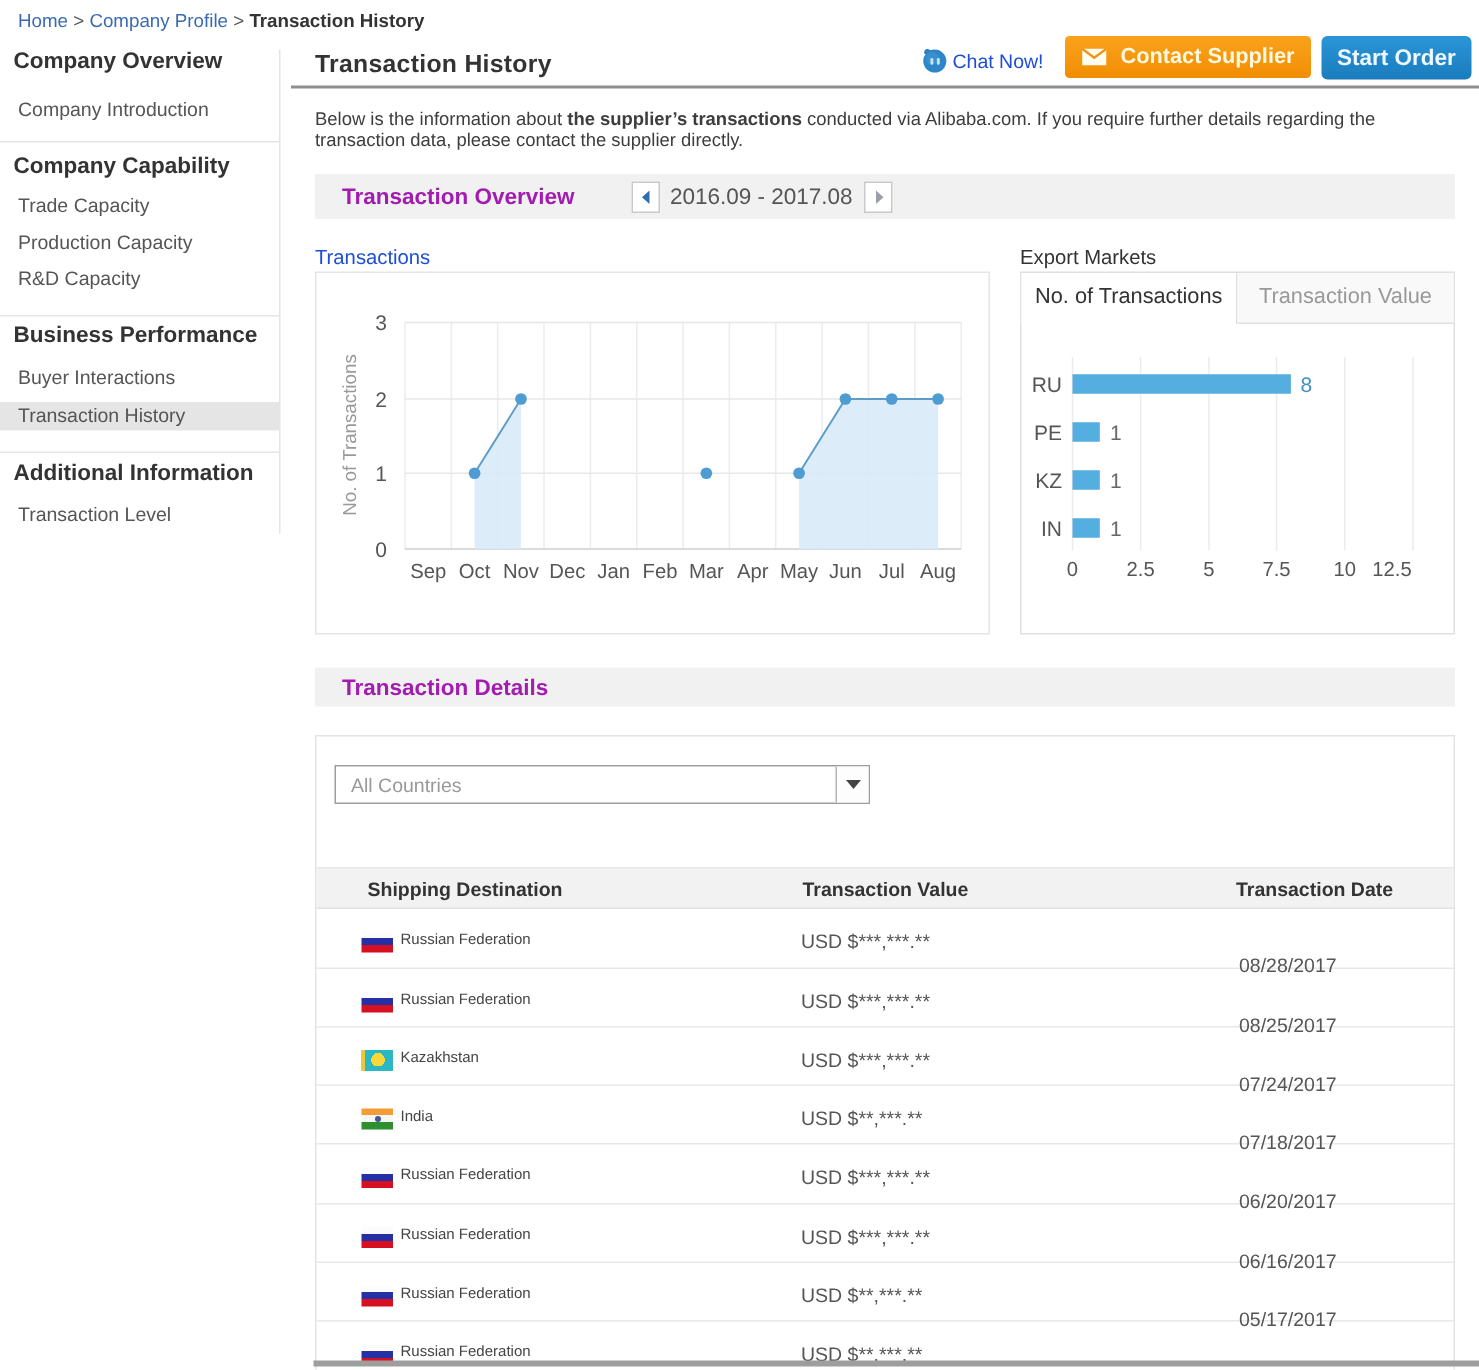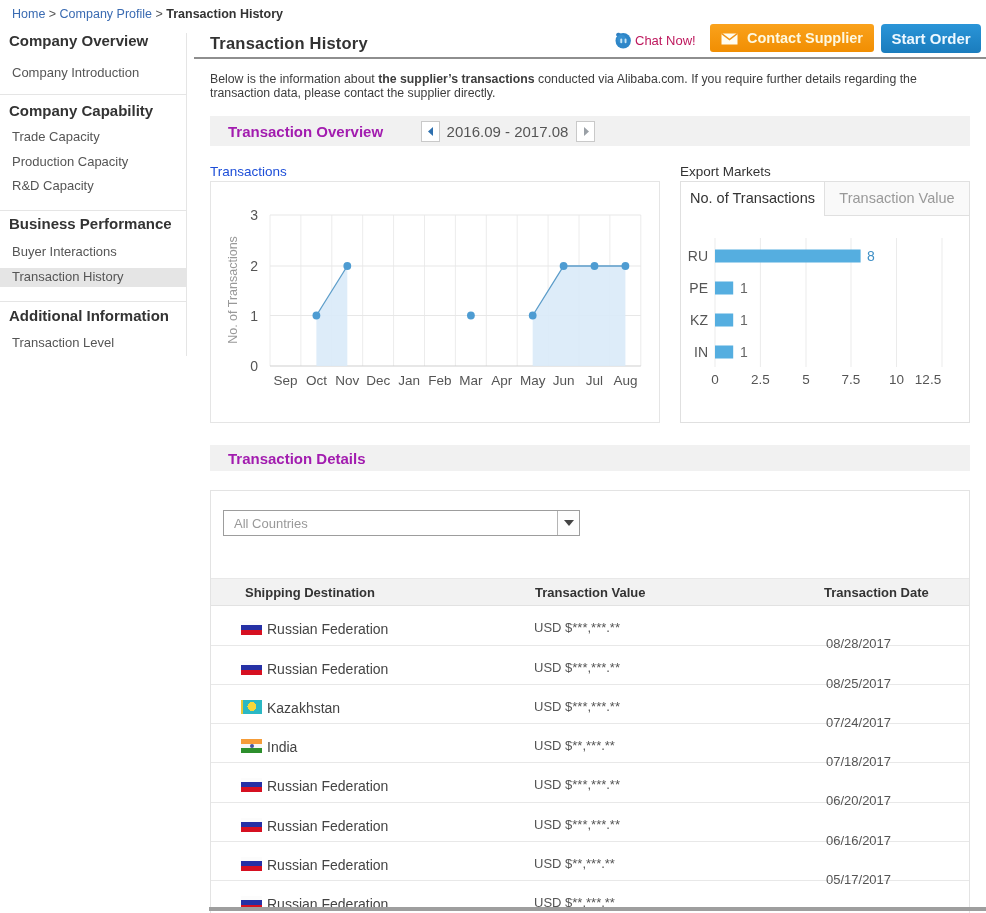--- a/index.html
+++ b/index.html
@@ -18,21 +18,21 @@
 .sb-l { position:absolute; left:12px; font-size:13px; color:#555; }
 .sb-sep { position:absolute; left:0; width:186px; height:1px; background:#e5e5e5; }
 #sb-hl { position:absolute; left:0; top:235px; width:186px; height:19px; background:#e5e5e5; }
 
 
 #h1 { left:210px; top:34px; font-size:16.5px; font-weight:bold; color:#333; letter-spacing:0.2px; }
 #h1line { left:194px; top:57px; width:792px; height:2px; background:#8e8e8e; }
 #desc { left:210px; top:72px; width:780px; font-size:12.3px; line-height:14px; color:#3d3d3d; }
 
 
-#chatTxt { left:635px; top:33px; font-size:13px; color:#be185d; }
+#chatTxt { left:635px; top:33px; font-size:13px; color:#1d4ed8; }
 #btnContact { left:710px; top:24px; width:164px; height:28px; border-radius:3px;
   background:linear-gradient(#faa21c,#f18e02); color:#fdf8e0; font-size:14.5px; font-weight:bold;
   text-align:center; line-height:28px; }
 #btnStart { left:881px; top:24px; width:100px; height:29px; border-radius:4px;
   background:linear-gradient(#2a95d8,#1a7cbd); color:#eef8ff; font-size:15px; font-weight:bold;
   text-align:center; line-height:29px; }
 
 
 .secbar { position:absolute; left:210px; width:760px; height:30px; background:#f1f1f1; }
 .secbar .t { position:absolute; left:18px; top:7px; font-size:15px; font-weight:bold; color:#a21caf; }
@@ -62,21 +62,21 @@
 #dd .arr { position:absolute; right:5px; top:9px; width:0; height:0;
   border-left:5.5px solid transparent; border-right:5.5px solid transparent; border-top:6px solid #444; }
 #compl { position:absolute; left:12px; top:54px; font-size:13px; color:#333; }
 #compl .n { color:#36c; }
 
 
 #thead { position:absolute; left:0; top:87px; width:758px; height:28px; background:#f2f2f2;
   border-top:1px solid #e8e8e8; border-bottom:1px solid #e2e2e2; }
 #thead div { position:absolute; top:6px; font-size:13px; font-weight:bold; color:#333; }
 .trow { position:absolute; left:0; width:758px; height:39px; border-bottom:1px solid #e8e8e8; }
-.trow .c1 { position:absolute; left:56px; top:15px; font-size:14px; color:#444; }
+.trow .c1 { position:absolute; left:56px; top:15px; font-size:10px; color:#444; }
 .trow .c2 { position:absolute; left:323px; top:13.5px; font-size:13px; color:#555; }
 .trow .c3 { position:absolute; left:615px; top:30px; font-size:13px; color:#555; }
 .flag { position:absolute; left:30px; top:15px; width:21px; height:14px; }
 .f-ru { background:linear-gradient(#fcfcfc 0 32%, #2530a5 32% 66%, #d61021 66% 100%); }
 .f-kz { background:radial-gradient(circle 4.5px at 11px 6.5px, #f8d738 0 4.5px, transparent 4.5px),
         linear-gradient(90deg, #e8c93a 0 2px, transparent 2px), #2bb8c4; }
 .f-in { background:linear-gradient(#f59c38 0 33%, #f6f6f6 33% 66%, #2d8f2d 66% 100%); }
 .f-in::after { content:""; position:absolute; left:8.5px; top:5px; width:4px; height:4px;
   border-radius:50%; background:#45549e; }
 

